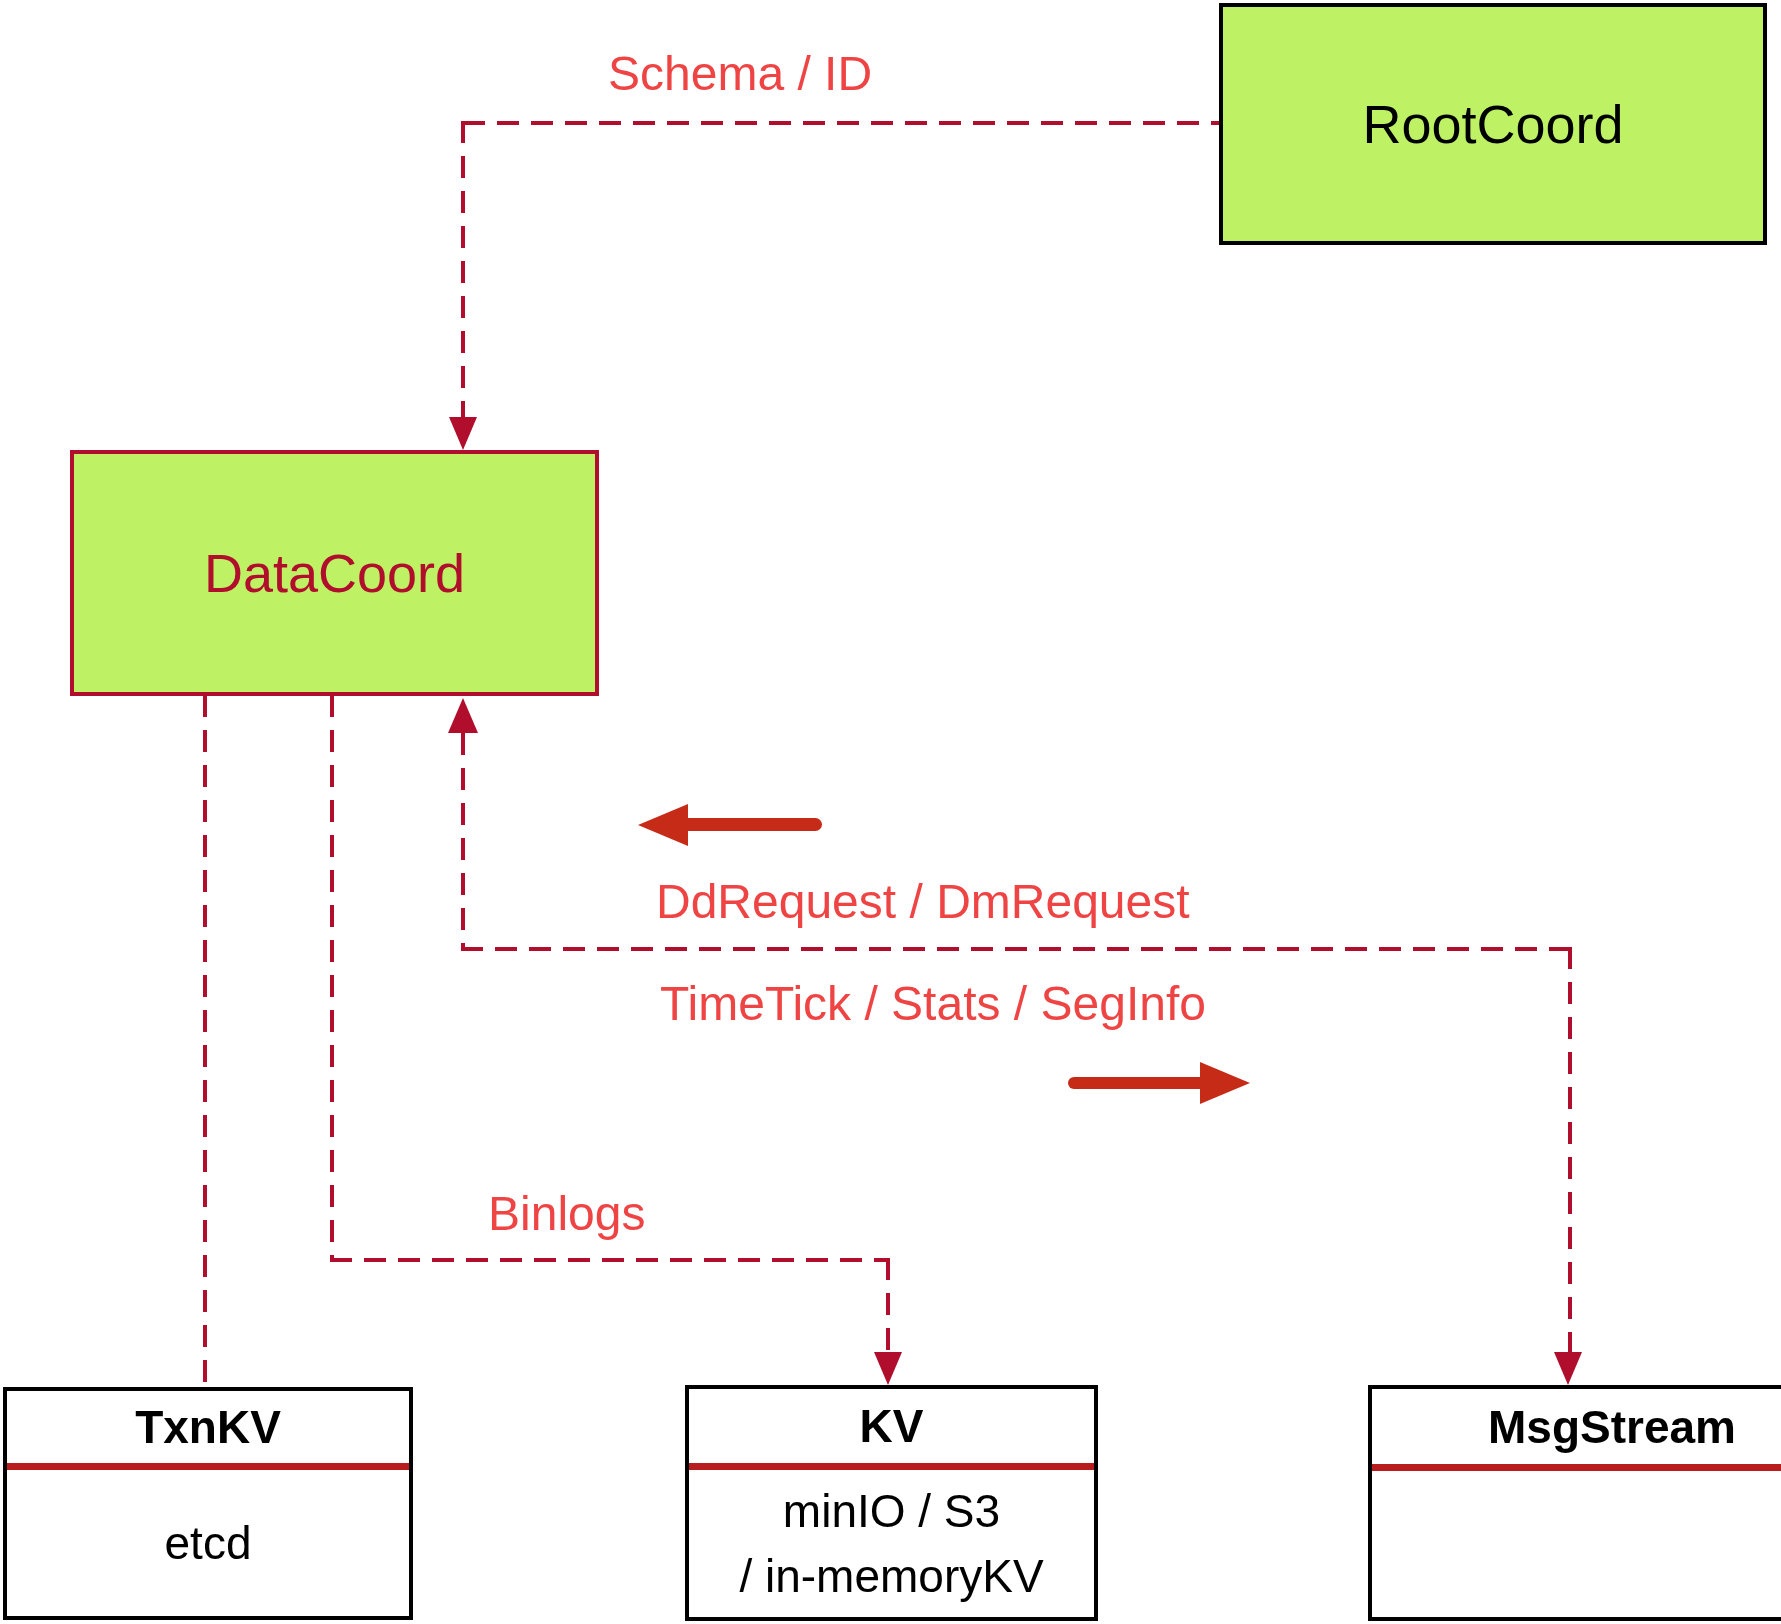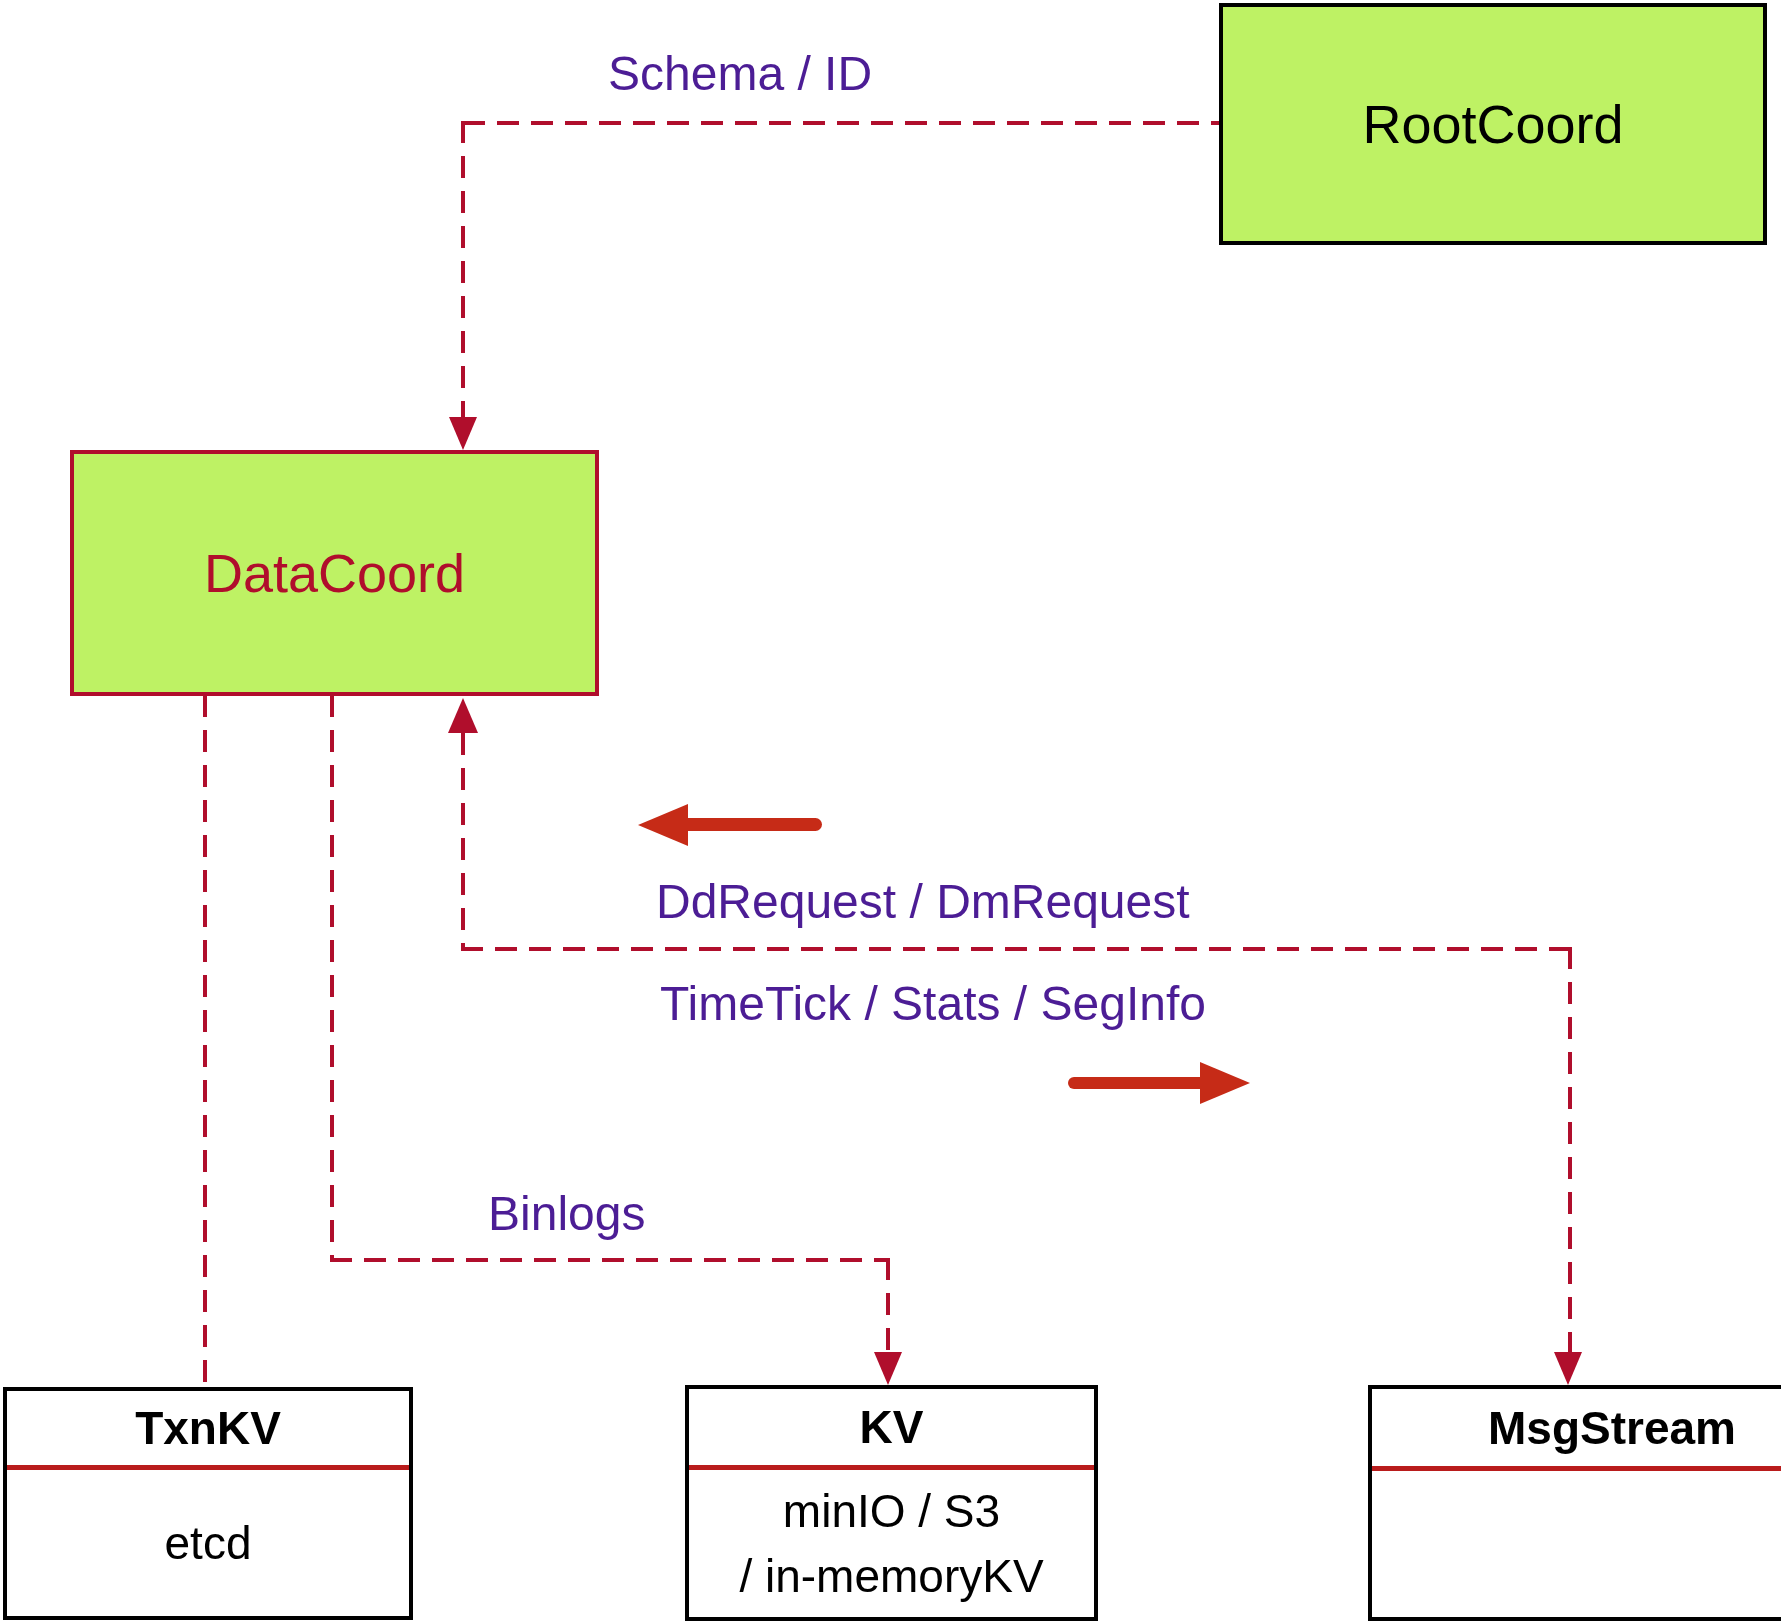--- a/index.html
+++ b/index.html
@@ -19,21 +19,21 @@
   .node.black{border:4px solid #000000;color:#000000;}
   .node.red{border:4px solid #B00E2C;color:#B00E2C;}
   .node-label{font-size:54px;}
   .table-node{
     position:absolute;box-sizing:border-box;
     border:4px solid #000000;background:#ffffff;
     display:flex;flex-direction:column;
   }
   .table-head{
     box-sizing:border-box;
-    border-bottom:5px solid #b91c1c;
+    border-bottom:7px solid #b91c1c;
     display:flex;align-items:center;justify-content:center;
     font-weight:bold;font-size:46px;color:#000000;
   }
   .table-body{
     flex:1;display:flex;flex-direction:column;
     align-items:center;justify-content:center;
     font-size:46px;color:#000000;line-height:1.4;
   }
   
   .dash-h{
@@ -62,21 +62,21 @@
     border-top:21px solid transparent;border-bottom:21px solid transparent;
     border-right:50px solid #C62B17;
   }
   .flow-head-right{
     position:absolute;width:0;height:0;
     border-top:21px solid transparent;border-bottom:21px solid transparent;
     border-left:50px solid #C62B17;
   }
   
   .edge-label{
-    position:absolute;font-size:48px;color:#4c1d95;white-space:nowrap;
+    position:absolute;font-size:48px;color:#ef4444;white-space:nowrap;
   }
 </style>
 </head>
 <body>
 
 <div id="canvas">
 
   <div class="node black" style="left:1219px;top:3px;width:548px;height:242px;">
     <span class="node-label">RootCoord</span>
   </div>

